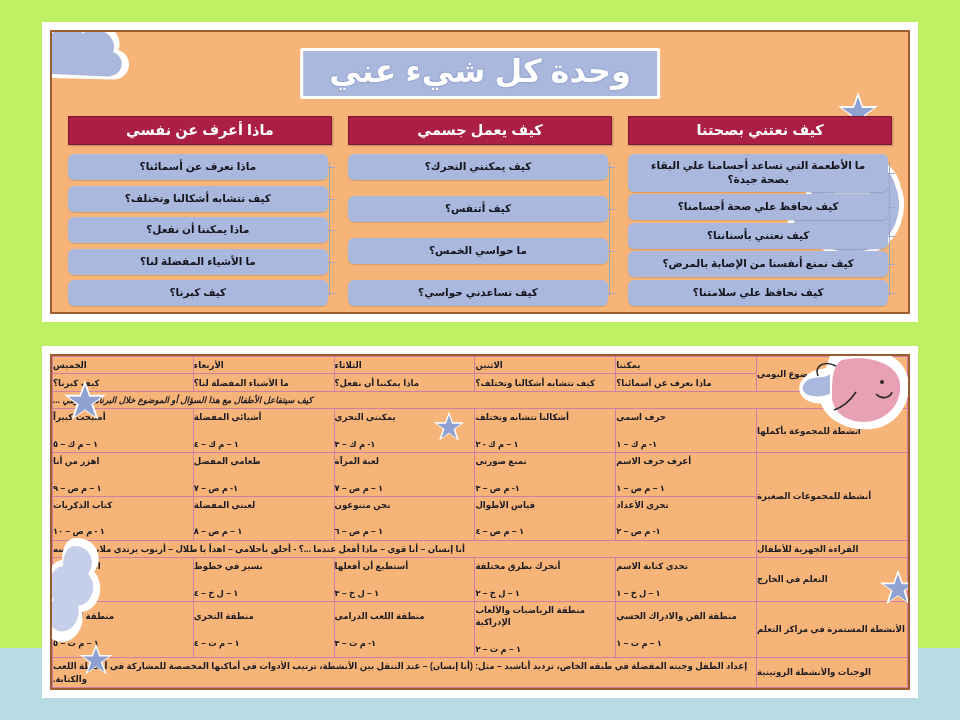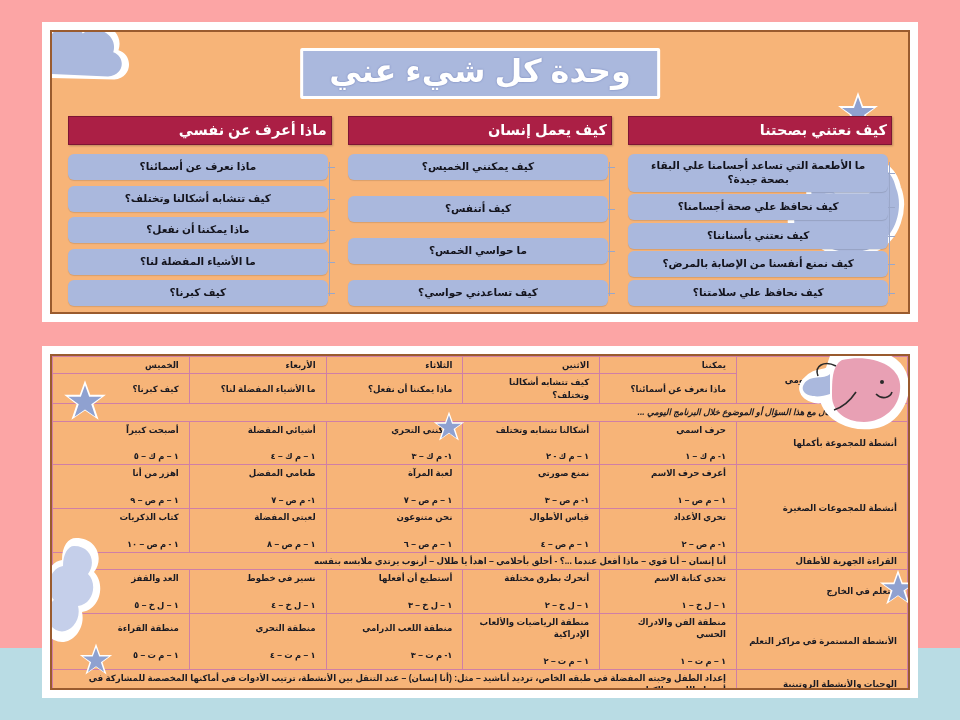--- a/index.html
+++ b/index.html
@@ -1,21 +1,21 @@
 <!DOCTYPE html>
 <html lang="ar" dir="rtl"><head>
 <meta charset="utf-8">
 <style>
   html,body{margin:0;padding:0;}
   body{
     width:960px;height:720px;overflow:hidden;
     background:#b9dce4;
     font-family:"Liberation Sans","DejaVu Sans",sans-serif;
   }
-  .slide{position:relative;width:960px;height:648px;background:#fca5a5;}
+  .slide{position:relative;width:960px;height:648px;background:#bef264;}
 
   
   .panel{
     position:absolute;
     background:#ffffff;
     padding:8px;
     box-sizing:border-box;
   }
   .panel-inner{
     position:relative;
@@ -64,21 +64,21 @@
     display:flex;
     flex-direction:column;
     align-items:stretch;
   }
   .col-head{
     background:#ab1f45;
     border:1px solid #7d1533;
     color:#ffffff;
     font-size:14.5px;
     font-weight:bold;
-    text-align:right;
+    text-align:center;
     padding:5px 4px 6px 4px;
     margin-bottom:9px;
     box-shadow:1px 1px 2px rgba(0,0,0,.25);
   }
   .col-items{
     position:relative;
     flex:1;
     display:flex;
     flex-direction:column;
     justify-content:space-between;
@@ -124,27 +124,27 @@
   #bottom-panel{left:42px;top:346px;width:876px;height:352px;}
 
   table.plan{
     width:100%;height:100%;
     border-collapse:collapse;
     table-layout:fixed;
     direction:rtl;
   }
   table.plan td{
     border:1px solid #cf7fa6;
-    text-align:right;
+    text-align:left;
     vertical-align:middle;
     font-size:8.6px;
     font-weight:bold;
     color:#1a1a22;
     line-height:1.45;
-    padding:2px 10px;
+    padding:2px 0;
     background:#f7b478;
   }
   td.rowlabel{
     width:150px;
     font-size:9.2px;
     background:#f7b478;
   }
   td.tinted{background:#f2a183;}
   td.dayhead{font-size:9.4px;}
   td.banner{
@@ -206,23 +206,23 @@
           <div class="col-items">
             <div class="node">ما الأطعمة التي تساعد أجسامنا علي البقاء بصحة جيدة؟</div>
             <div class="node">كيف نحافظ علي صحة أجسامنا؟</div>
             <div class="node">كيف نعتني بأسناننا؟</div>
             <div class="node">كيف نمنع أنفسنا من الإصابة بالمرض؟</div>
             <div class="node">كيف نحافظ علي سلامتنا؟</div>
           </div>
         </div>
 
         <div class="col">
-          <div class="col-head">كيف يعمل إنسان</div>
+          <div class="col-head">كيف يعمل جسمي</div>
           <div class="col-items">
-            <div class="node">كيف يمكنني الخميس؟</div>
+            <div class="node">كيف يمكنني التحرك؟</div>
             <div class="node">كيف أتنفس؟</div>
             <div class="node">ما حواسي الخمس؟</div>
             <div class="node">كيف تساعدني حواسي؟</div>
           </div>
         </div>
 
         <div class="col">
           <div class="col-head">ماذا أعرف عن نفسي</div>
           <div class="col-items">
             <div class="node">ماذا نعرف عن أسمائنا؟</div>

